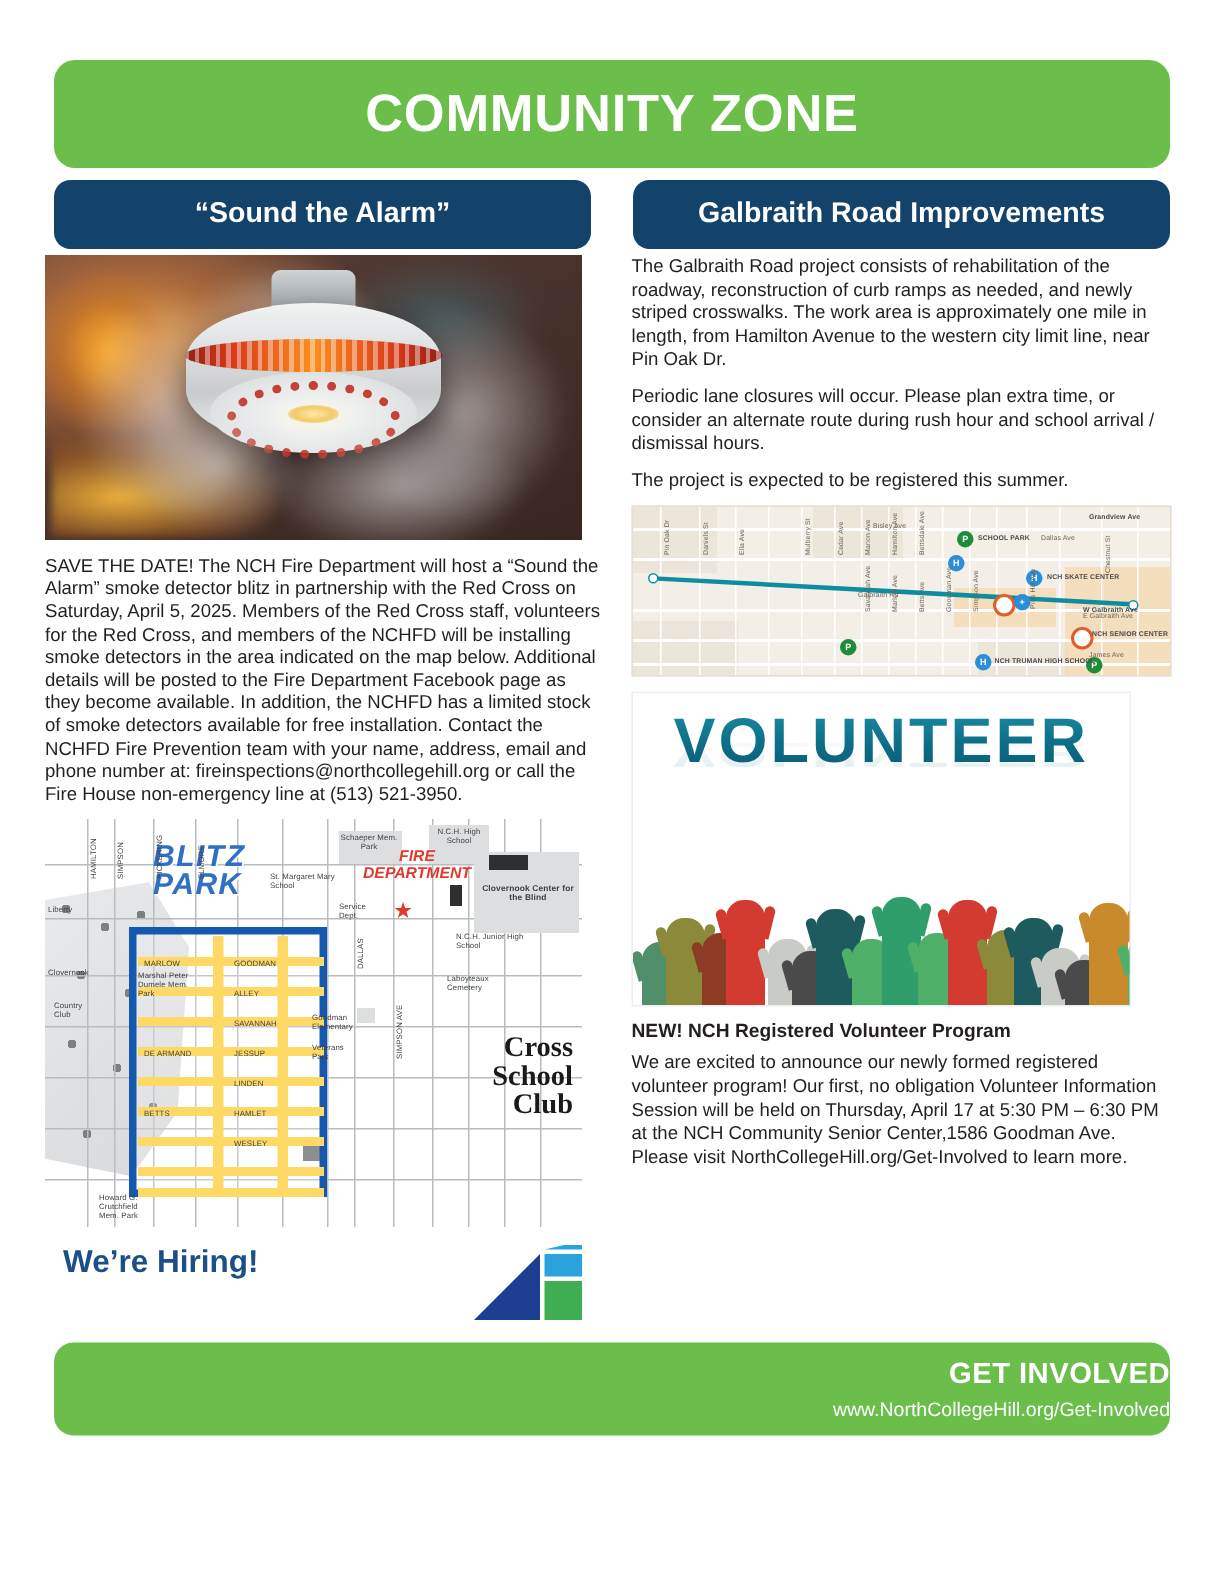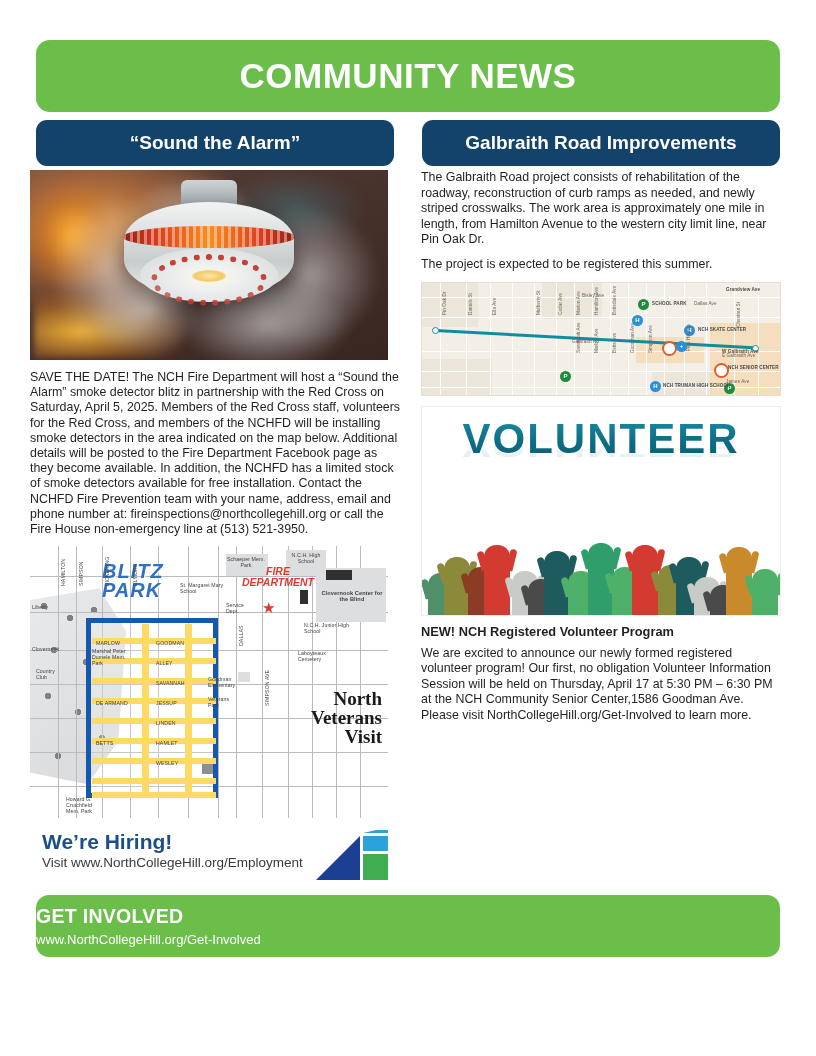--- a/index.html
+++ b/index.html
@@ -303,21 +303,21 @@
   .rm-pin.orange{ background: #ffffff; border: 2px solid #e35d28; }
   .rm-lbl {
     position: absolute; font-size: 4.6px; color: #6b6257; letter-spacing: .1px;
   }
   .rm-lbl.vert { transform: rotate(-90deg); transform-origin: left top; }
   .rm-lbl.poi { font-size: 4.6px; color: #4a4a4a; font-weight: bold; }
 
   
   .volunteer {
     position: relative;
-    width: 360px; height: 210px;
+    width: 333px; height: 210px;
     background: #ffffff;
     overflow: hidden;
     margin-bottom: 8px;
     border: 1px solid #eceef0;
     box-sizing: border-box;
     padding-left: 19px;
   }
   .vol-word {
     position: absolute; left: 0; right: 0; top: 8px;
     text-align: center;
@@ -371,21 +371,21 @@
 
   
   .get-involved {
     position: absolute;
     left: 36px; top: 895px;
     width: 744px; height: 62px;
     background: #6cbe4b;
     border-radius: 13px;
     display: flex;
     flex-direction: column;
-    align-items: flex-start;
+    align-items: flex-end;
     justify-content: center;
   }
   .get-involved .gi-title {
     color: #ffffff; font-size: 19.5px; font-weight: bold; letter-spacing: .3px;
   }
   .get-involved .gi-url {
     color: #ffffff; font-size: 13px; margin-top: 4px;
   }
   .foot-season {
     position: absolute;
@@ -405,21 +405,21 @@
     display: flex; align-items: center; justify-content: center;
   }
   .foot-name span { color: #ffffff; font-size: 18.5px; font-weight: bold; }
 </style>
 </head>
 <body>
 
 <div class="page">
 
   <div class="masthead">
-    <div class="masthead-title">COMMUNITY NEWS</div>
+    <div class="masthead-title">COMMUNITY ZONE</div>
   </div>
 
   <div class="sec-head" id="sec-head-left">
     <span>“Sound the Alarm”</span>
   </div>
   <div class="sec-head" id="sec-head-right">
     <span>Galbraith Road Improvements</span>
   </div>
 
   <div class="col-left">
@@ -489,21 +489,21 @@
       <div class="yellow-block" style="left:62px;  top:192px; width:124px; height:6px;"></div>
       <div class="yellow-block" style="left:62px;  top:212px; width:124px; height:6px;"></div>
       <div class="yellow-block" style="left:62px;  top:232px; width:124px; height:6px;"></div>
       <div class="yellow-block" style="left:62px;  top:246px; width:124px; height:6px;"></div>
 
       <div class="blitz-label"><span>BLITZ</span><br><span>PARK</span></div>
 
       <div class="fire-label"><span>FIRE</span><br><span>DEPARTMENT</span></div>
       <div class="fire-star">★</div>
 
-      <div class="nch-big"><span>North</span><br><span>Veterans</span><br><span>Visit</span></div>
+      <div class="nch-big"><span>Cross</span><br><span>School</span><br><span>Club</span></div>
 
       <div class="map-tiny" style="left:196px; top:10px; width:40px; text-align:center;">Schaeper Mem. Park</div>
       <div class="map-tiny" style="left:256px; top:6px; width:40px; text-align:center;">N.C.H. High School</div>
       <div class="map-tiny b" style="left:290px; top:44px; width:64px; text-align:center;">Clovernook Center for the Blind</div>
       <div class="map-tiny" style="left:150px; top:36px; width:44px;">St. Margaret Mary School</div>
       <div class="map-tiny" style="left:196px; top:56px; width:30px;">Service Dept.</div>
       <div class="map-tiny" style="left:274px; top:76px; width:48px;">N.C.H. Junior High School</div>
       <div class="map-tiny" style="left:268px; top:104px; width:44px;">Laboyteaux Cemetery</div>
       <div class="map-tiny" style="left:62px; top:102px; width:44px;">Marshal Peter Dumele Mem. Park</div>
       <div class="map-tiny" style="left:178px; top:130px; width:36px;">Goodman Elementary</div>
@@ -526,33 +526,33 @@
       <div class="map-tiny" style="left:126px; top:194px;">HAMLET</div>
       <div class="map-tiny" style="left:126px; top:214px;">WESLEY</div>
       <div class="map-tiny" style="left:66px;  top:94px;">MARLOW</div>
       <div class="map-tiny" style="left:66px;  top:154px;">DE ARMAND</div>
       <div class="map-tiny" style="left:66px;  top:194px;">BETTS</div>
       <div class="map-tiny vert" style="left:234px; top:160px;">SIMPSON AVE</div>
     </div>
 
     <div class="hiring">
       <div class="hiring-title">We’re Hiring!</div>
-      <div class="hiring-sub">Visit www.NorthCollegeHill.org/Employment</div>
       <svg class="nch-logo" viewBox="0 0 72 50">
         <polygon points="0,50 44,6 44,50" fill="#1c3f94"></polygon>
         <polygon points="47,50 47,24 72,24 72,50" fill="#3fae53"></polygon>
         <polygon points="47,21 47,6 72,6 72,21" fill="#2aa3dd"></polygon>
         <polygon points="47,3 60,0 72,0 72,3" fill="#2aa3dd"></polygon>
       </svg>
     </div>
   </div>
 
   <div class="col-right">
 
     <p class="body">The Galbraith Road project consists of rehabilitation of the roadway, reconstruction of curb ramps as needed, and newly striped crosswalks.  The work area is approximately one mile in length, from Hamilton Avenue to the western city limit line, near Pin Oak Dr.</p>
+    <p class="body">Periodic lane closures will occur. Please plan extra time, or consider an alternate route during rush hour and school arrival / dismissal hours.</p>
     <p class="body">The project is expected to be registered this summer.</p>
 
     <div class="route-map">
       <div class="rm-block" style="left:0;    top:0;   width:56px;  height:44px;"></div>
       <div class="rm-block" style="left:120px;top:0;   width:60px;  height:36px;"></div>
       <div class="rm-block" style="left:0;    top:76px;width:70px;  height:38px;"></div>
       <div class="rm-block" style="left:230px;top:88px;width:60px;  height:26px;"></div>
       <div class="rm-tan" style="left:214px;top:54px;width:68px;  height:26px;"></div>
       <div class="rm-tan" style="left:288px;top:40px;width:72px;  height:74px;"></div>
 

